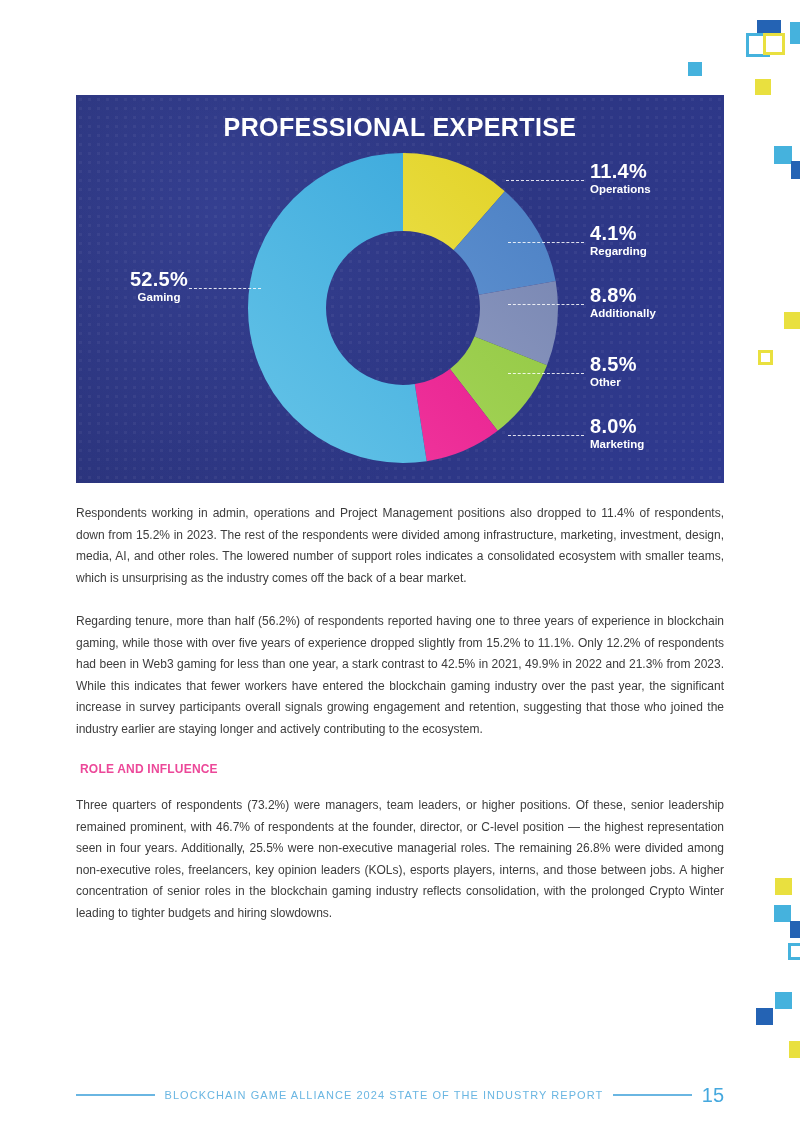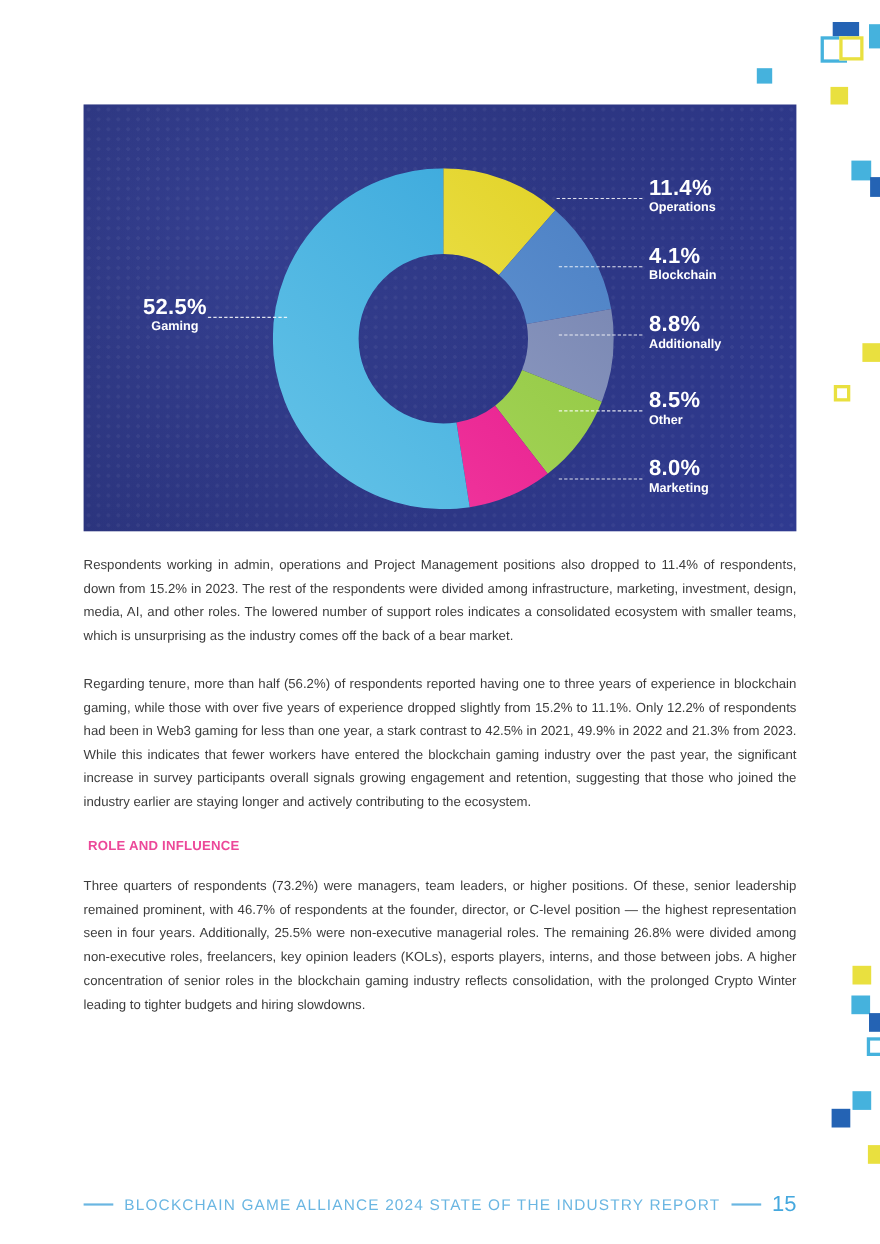--- a/index.html
+++ b/index.html
@@ -127,21 +127,21 @@
     display: flex;
     align-items: center;
     gap: 10px;
   }
   .footer .rule {
     height: 1.5px;
     background: #6ab6e2;
     flex: 1 1 auto;
   }
   .footer .fttext {
-    font-size: 14px;
+    font-size: 11px;
     letter-spacing: 1.05px;
     color: #6ab6e2;
     white-space: nowrap;
     flex: 0 0 auto;
   }
   .footer .pageno {
     font-size: 20px;
     color: #45a8de;
     flex: 0 0 auto;
     font-weight: normal;
@@ -165,20 +165,21 @@
 <div class="deco fill-yellow" style="left:775px; top:878px; width:17px; height:17px;"></div>
 <div class="deco fill-ltblue" style="left:774px; top:905px; width:17px; height:17px;"></div>
 <div class="deco fill-blue" style="left:790px; top:921px; width:17px; height:17px;"></div>
 <div class="deco out-ltblue" style="left:788px; top:943px; width:17px; height:17px;"></div>
 <div class="deco fill-ltblue" style="left:775px; top:992px; width:17px; height:17px;"></div>
 <div class="deco fill-blue" style="left:756px; top:1008px; width:17px; height:17px;"></div>
 <div class="deco fill-yellow" style="left:789px; top:1041px; width:17px; height:17px;"></div>
 
 <div class="chart-panel">
 
+  <div class="chart-title">PROFESSIONAL EXPERTISE</div>
 
   <div class="donut-wrap">
     <svg class="donut-svg" width="310" height="310" viewBox="0 0 310 310">
       <defs>
         <linearGradient id="gGaming" x1="0%" y1="0%" x2="100%" y2="100%">
           <stop offset="0%" stop-color="#5fc0e6"></stop>
           <stop offset="100%" stop-color="#3aa8dc"></stop>
         </linearGradient>
         <linearGradient id="gOps" x1="0%" y1="0%" x2="100%" y2="100%">
           <stop offset="0%" stop-color="#f2ea62"></stop>
@@ -225,21 +226,21 @@
   <div class="leader" style="left:432px; top:278px; width:76px;"></div>
   <div class="leader" style="left:432px; top:340px; width:76px;"></div>
   <div class="leader" style="left:113px; top:193px; width:72px;"></div>
 
   <div class="callout right" style="left:514px; top:66px;">
     <div class="pct">11.4%</div>
     <div class="cat">Operations</div>
   </div>
   <div class="callout right" style="left:514px; top:128px;">
     <div class="pct">4.1%</div>
-    <div class="cat">Blockchain</div>
+    <div class="cat">Regarding</div>
   </div>
   <div class="callout right" style="left:514px; top:190px;">
     <div class="pct">8.8%</div>
     <div class="cat">Additionally</div>
   </div>
   <div class="callout right" style="left:514px; top:259px;">
     <div class="pct">8.5%</div>
     <div class="cat">Other</div>
   </div>
   <div class="callout right" style="left:514px; top:321px;">

